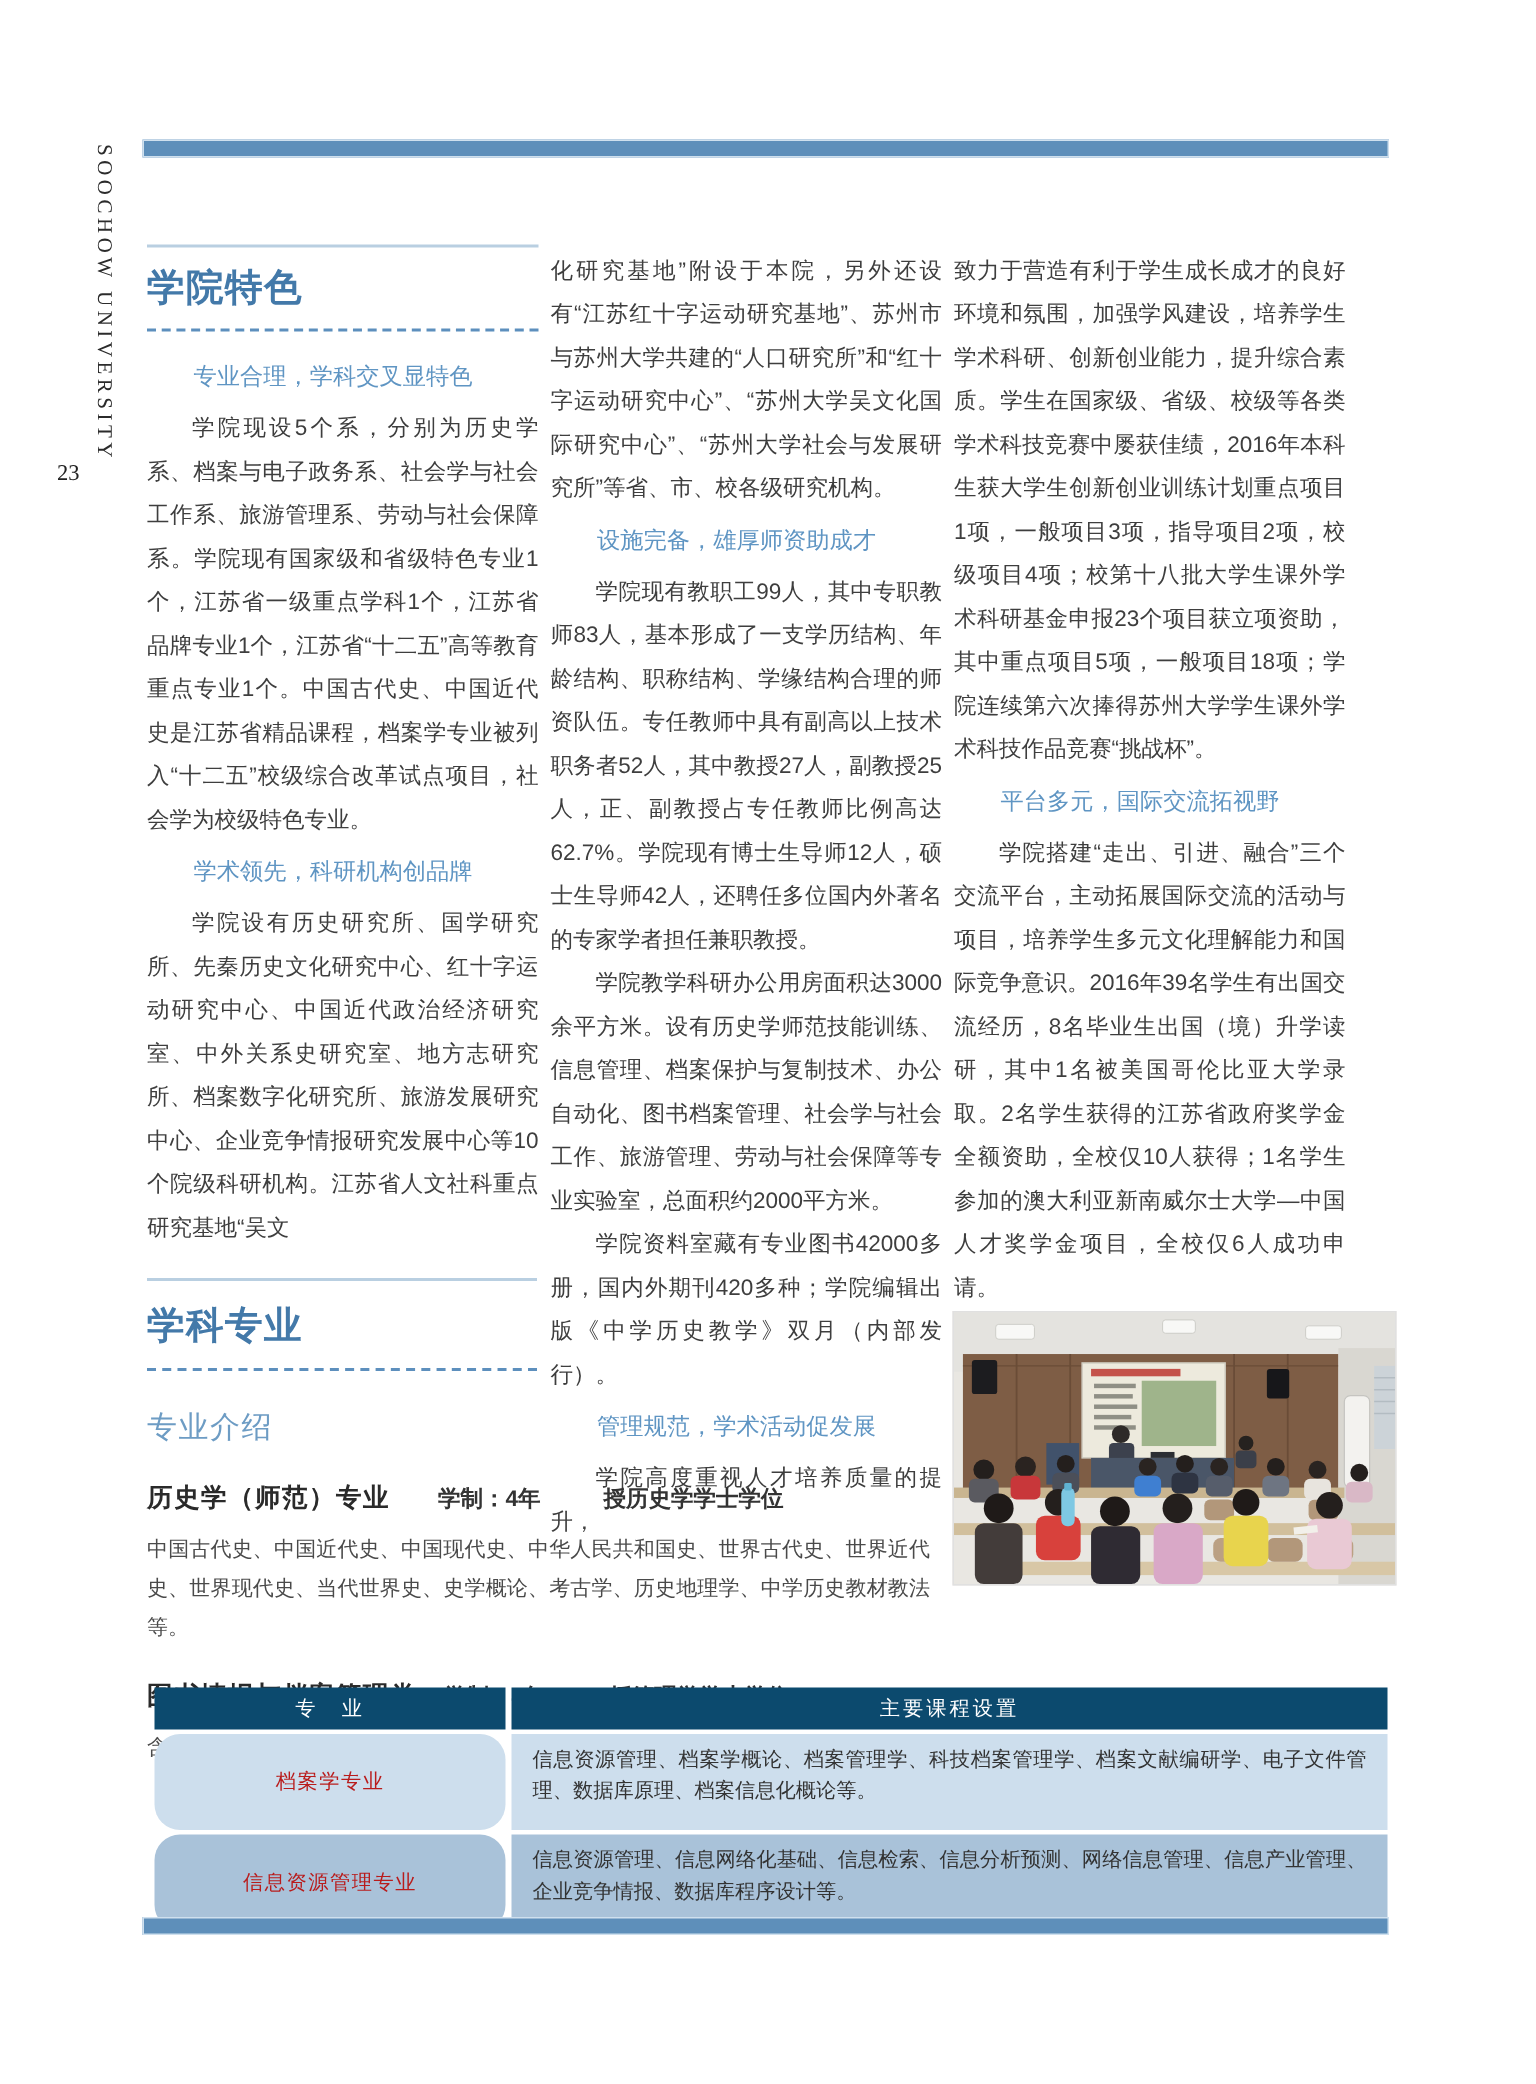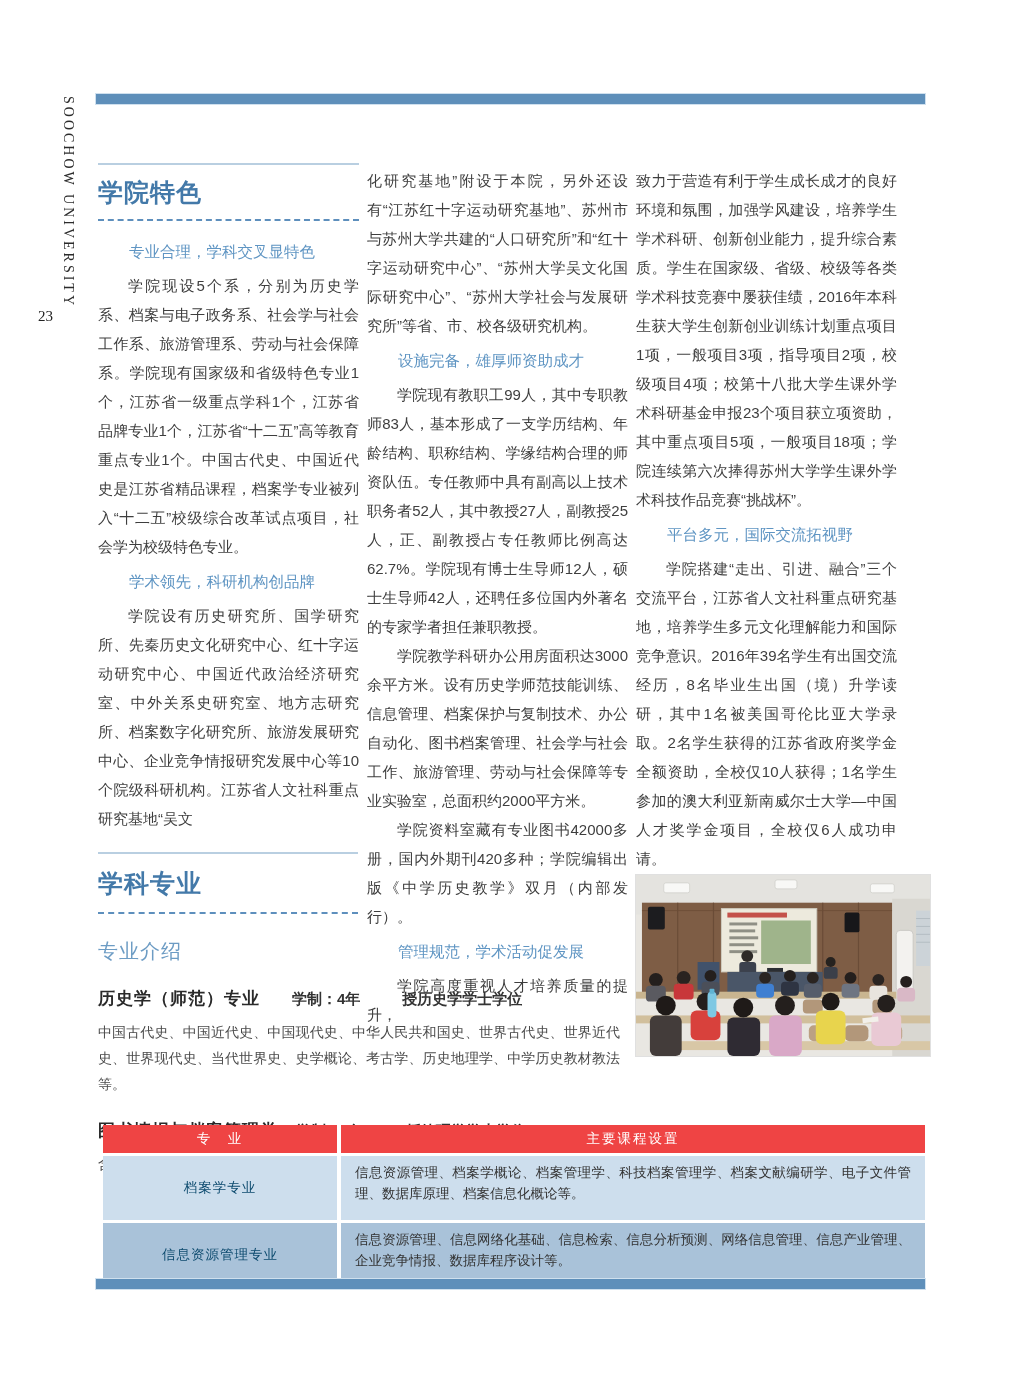--- a/index.html
+++ b/index.html
@@ -52,24 +52,24 @@
 
   
   .photo { position:absolute; left:635px; top:874px; width:296px; height:183px;
     border:1px solid #e0e0e0; background:#e9e7e2; }
   .photo svg { display:block; width:100%; height:100%; }
 
   
   .course-table { position:absolute; left:103px; top:1125px; width:822px;
     display:grid; grid-template-columns:234px 584px; column-gap:4px; row-gap:3px; }
   .cell { font-size:13.5px; }
-  .cell.head { background:#ef4444; color:#ffffff; height:28px;
+  .cell.head { background:#0c4a6e; color:#ffffff; height:28px;
     display:flex; align-items:center; justify-content:center; letter-spacing:2px; }
   .cell.major-cell { display:flex; align-items:center; justify-content:center;
-    color:#0c4a6e; letter-spacing:1px; }
+    color:#b91c1c; letter-spacing:1px;border-radius:17px; }
   .cell.course-cell { padding:6px 14px 16px; line-height:21px; color:#333;
     display:flex; align-items:center; text-align:justify; }
   .row-a { background:#cddeed; }
   .row-b { background:#a9c2d9; }
   .rowcells { min-height:46px; }
 </style>
 </head>
 <body>
 
 <div class="page">
@@ -99,21 +99,21 @@
       <p>学院现有教职工99人，其中专职教师83人，基本形成了一支学历结构、年龄结构、职称结构、学缘结构合理的师资队伍。专任教师中具有副高以上技术职务者52人，其中教授27人，副教授25人，正、副教授占专任教师比例高达62.7%。学院现有博士生导师12人，硕士生导师42人，还聘任多位国内外著名的专家学者担任兼职教授。</p>
       <p>学院教学科研办公用房面积达3000余平方米。设有历史学师范技能训练、信息管理、档案保护与复制技术、办公自动化、图书档案管理、社会学与社会工作、旅游管理、劳动与社会保障等专业实验室，总面积约2000平方米。</p>
       <p>学院资料室藏有专业图书42000多册，国内外期刊420多种；学院编辑出版《中学历史教学》双月（内部发行）。</p>
       <div class="subhead">管理规范，学术活动促发展</div>
       <p>学院高度重视人才培养质量的提升，</p>
     </div>
 
     <div class="col col2pad">
       <p class="cont">致力于营造有利于学生成长成才的良好环境和氛围，加强学风建设，培养学生学术科研、创新创业能力，提升综合素质。学生在国家级、省级、校级等各类学术科技竞赛中屡获佳绩，2016年本科生获大学生创新创业训练计划重点项目1项，一般项目3项，指导项目2项，校级项目4项；校第十八批大学生课外学术科研基金申报23个项目获立项资助，其中重点项目5项，一般项目18项；学院连续第六次捧得苏州大学学生课外学术科技作品竞赛“挑战杯”。</p>
       <div class="subhead">平台多元，国际交流拓视野</div>
-      <p>学院搭建“走出、引进、融合”三个交流平台，江苏省人文社科重点研究基地，培养学生多元文化理解能力和国际竞争意识。2016年39名学生有出国交流经历，8名毕业生出国（境）升学读研，其中1名被美国哥伦比亚大学录取。2名学生获得的江苏省政府奖学金全额资助，全校仅10人获得；1名学生参加的澳大利亚新南威尔士大学—中国人才奖学金项目，全校仅6人成功申请。</p>
+      <p>学院搭建“走出、引进、融合”三个交流平台，主动拓展国际交流的活动与项目，培养学生多元文化理解能力和国际竞争意识。2016年39名学生有出国交流经历，8名毕业生出国（境）升学读研，其中1名被美国哥伦比亚大学录取。2名学生获得的江苏省政府奖学金全额资助，全校仅10人获得；1名学生参加的澳大利亚新南威尔士大学—中国人才奖学金项目，全校仅6人成功申请。</p>
       <p>在悠久的办学历史中，我院校友中不仅涌现出一批闪耀在各学科学术前沿的名家大师，还培养了无数优秀的商业精英、企业高管等职场达人。</p>
     </div>
   </div>
 
   <div class="majors">
     <div class="rule" style="width:260px;"></div>
     <div class="sec-title">学科专业</div>
     <div class="dash-line" style="width:260px;"></div>
 
     <div class="intro-label">专业介绍</div>

